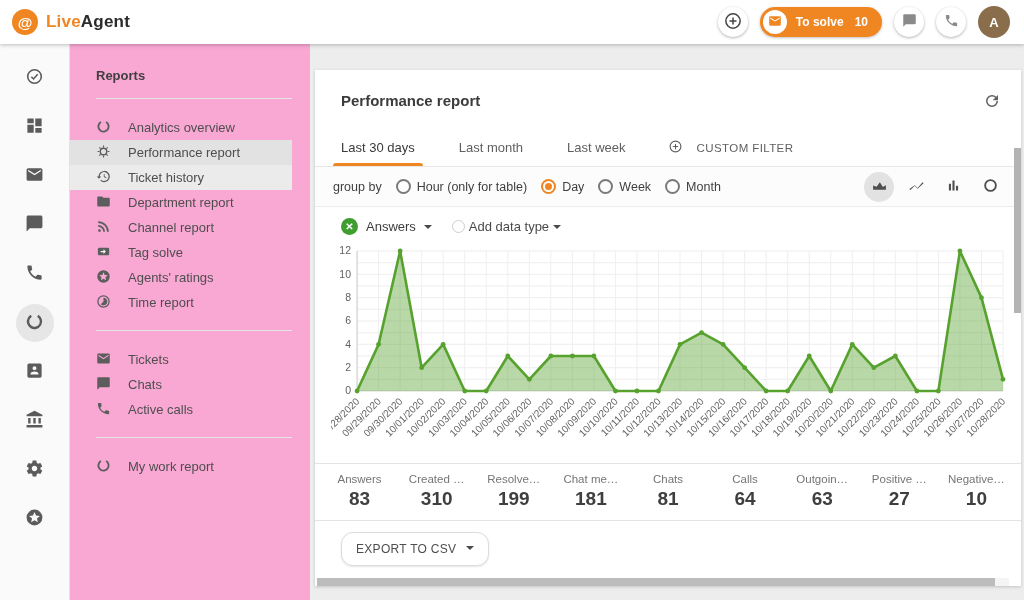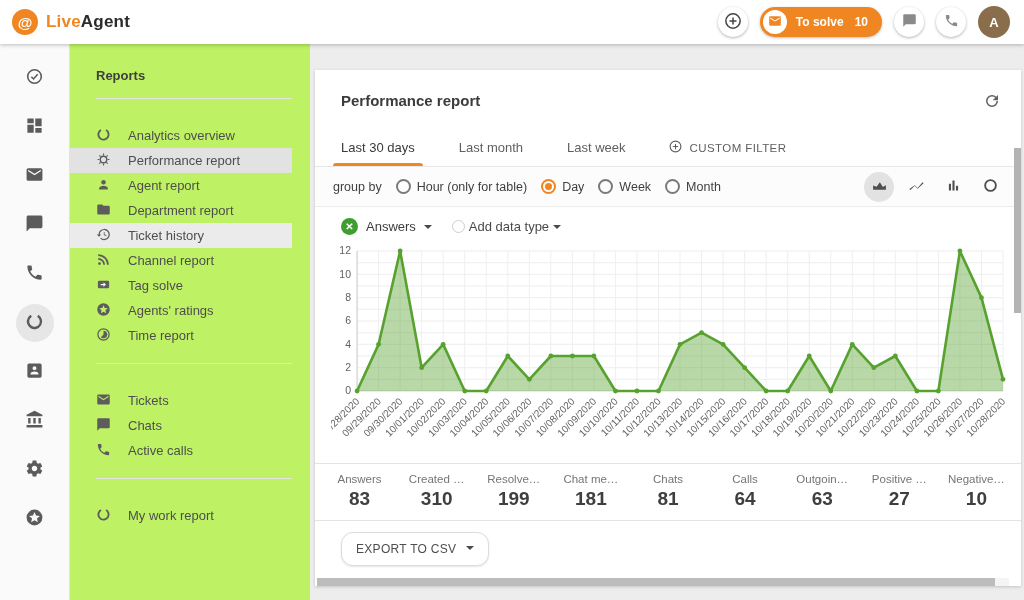--- a/index.html
+++ b/index.html
@@ -35,24 +35,24 @@
     justify-content:center; cursor:pointer; }
 
   
   .body { display:flex; height:556px; }
   .rail { width:70px; background:#fafafa; border-right:1px solid #e2e2e2;
     display:flex; flex-direction:column; align-items:center; padding-top:15px; gap:11px; }
   .rail-item { width:38px; height:38px; border-radius:50%; display:flex; align-items:center;
     justify-content:center; color:#5b5b5b; cursor:pointer; flex:none; }
   .rail-item.active { background:#e6e6e6; }
 
-  .menu { width:240px; background:#bef264; }
+  .menu { width:240px; background:#f9a8d4; }
   .menu-title { font-size:13px; font-weight:bold; color:#3f3f3f; padding:24px 0 0 26px; }
   .menu hr { border:none; border-top:1px solid #e4e4e4; margin:15px 18px 0 26px; }
-  .menu-group { margin-top:24px; }
+  .menu-group { margin-top:16px; }
   .menu-item { height:25px; display:flex; align-items:center; gap:17px;
     padding-left:26px; margin-right:18px; font-size:13px; color:#4e4e4e; cursor:pointer; }
   .menu-item .mi { color:#5d5d5d; }
   .menu-item.selected { background:#e2e2e2; }
   .menu-item.highlighted { background:#ebebeb; }
 
   
   .card { flex:1; margin:26px 3px 14px 5px; background:#fff; position:relative;
     box-shadow:0 1px 3px rgba(0,0,0,.18); display:flex; flex-direction:column; overflow:hidden; }
   .card-head { display:flex; justify-content:space-between; align-items:flex-start;
@@ -60,21 +60,21 @@
   .card-title { font-size:15px; font-weight:bold; color:#3c3c3c; }
   .refresh-btn { border:none; background:none; color:#616161; cursor:pointer; padding:0; }
 
   .tabs { display:flex; align-items:stretch; margin-top:16px; height:38px;
     border-bottom:1px solid #e7e7e7; padding-left:4px; }
   .tab { position:relative; display:flex; align-items:center; padding:0 22px;
     font-size:13px; color:#5f5f5f; cursor:pointer; }
   .tab.active { color:#3a3a3a; }
   .tab.active::after { content:""; position:absolute; left:14px; right:14px; bottom:0;
     height:3px; background:var(--accent); border-radius:3px 3px 0 0; }
-  .custom-filter { display:flex; align-items:center; gap:7px; margin-left:20px;
+  .custom-filter { display:flex; align-items:center; gap:14px; margin-left:20px;
     font-size:11.5px; letter-spacing:.4px; color:#5f5f5f; cursor:pointer; }
 
   .groupby { height:40px; flex:none; display:flex; align-items:center; gap:14px;
     padding:0 16px 0 18px; border-bottom:1px solid #ececec; background:#fcfcfc;
     font-size:12.5px; color:#3f3f3f; }
   .radio-opt { display:flex; align-items:center; gap:6px; cursor:pointer; }
   .radio { width:15px; height:15px; border:2px solid #7a7a7a; border-radius:50%;
     position:relative; flex:none; }
   .radio.checked { border-color:var(--accent); }
   .radio.checked::after { content:""; position:absolute; inset:2px; border-radius:50%;
@@ -218,38 +218,32 @@
               </svg></span>
             <span>Analytics overview</span>
           </div>
           <div class="menu-item selected">
             <span class="mi ico"><svg width="15" height="15" viewBox="0 0 24 24" fill="currentColor">
                 <circle cx="12" cy="12" r="5.2" fill="none" stroke="currentColor" stroke-width="2.2"></circle>
                 <path d="M12 2.5v3M12 18.5v3M2.5 12h3M18.5 12h3M5.3 5.3l2.1 2.1M16.6 16.6l2.1 2.1M18.7 5.3l-2.1 2.1M7.4 16.6l-2.1 2.1" stroke="currentColor" stroke-width="1.8" fill="none"></path>
               </svg></span>
             <span>Performance report</span>
           </div>
-          <div class="menu-item">
-            <span class="mi ico"><svg width="15" height="15" viewBox="0 0 24 24" fill="currentColor">
-                <path d="M12 12a3.7 3.7 0 1 0-3.7-3.7A3.7 3.7 0 0 0 12 12zm0 2c-3 0-7 1.5-7 4.5V20h14v-1.5c0-3-4-4.5-7-4.5z"></path>
-              </svg></span>
-            <span>Agent report</span>
-          </div>
-          <div class="menu-item">
-            <span class="mi ico"><svg width="15" height="15" viewBox="0 0 24 24" fill="currentColor">
-                <path d="M10 4H4c-1.1 0-2 .9-2 2v12c0 1.1.9 2 2 2h16c1.1 0 2-.9 2-2V8c0-1.1-.9-2-2-2h-8l-2-2z"></path>
-              </svg></span>
-            <span>Department report</span>
-          </div>
           <div class="menu-item highlighted">
             <span class="mi ico"><svg width="15" height="15" viewBox="0 0 24 24" fill="currentColor">
                 <path d="M13 3a9 9 0 0 0-9 9H1.2l3.6 3.6L8.4 12H6a7 7 0 1 1 2.1 5l-1.4 1.4A9 9 0 1 0 13 3z"></path>
                 <path d="M12.5 8v4.6l3.7 2.2.7-1.2-3.2-1.9V8z"></path>
               </svg></span>
             <span>Ticket history</span>
+          </div>
+          <div class="menu-item">
+            <span class="mi ico"><svg width="15" height="15" viewBox="0 0 24 24" fill="currentColor">
+                <path d="M10 4H4c-1.1 0-2 .9-2 2v12c0 1.1.9 2 2 2h16c1.1 0 2-.9 2-2V8c0-1.1-.9-2-2-2h-8l-2-2z"></path>
+              </svg></span>
+            <span>Department report</span>
           </div>
           <div class="menu-item">
             <span class="mi ico"><svg width="15" height="15" viewBox="0 0 24 24" fill="currentColor">
                 <circle cx="5.5" cy="18.5" r="2.2"></circle>
                 <path d="M3.5 9.5v2.8a8.2 8.2 0 0 1 8.2 8.2h2.8A11 11 0 0 0 3.5 9.5z"></path>
                 <path d="M3.5 3.5v2.8A14.2 14.2 0 0 1 17.7 20.5h2.8A17 17 0 0 0 3.5 3.5z"></path>
               </svg></span>
             <span>Channel report</span>
           </div>
           <div class="menu-item">

